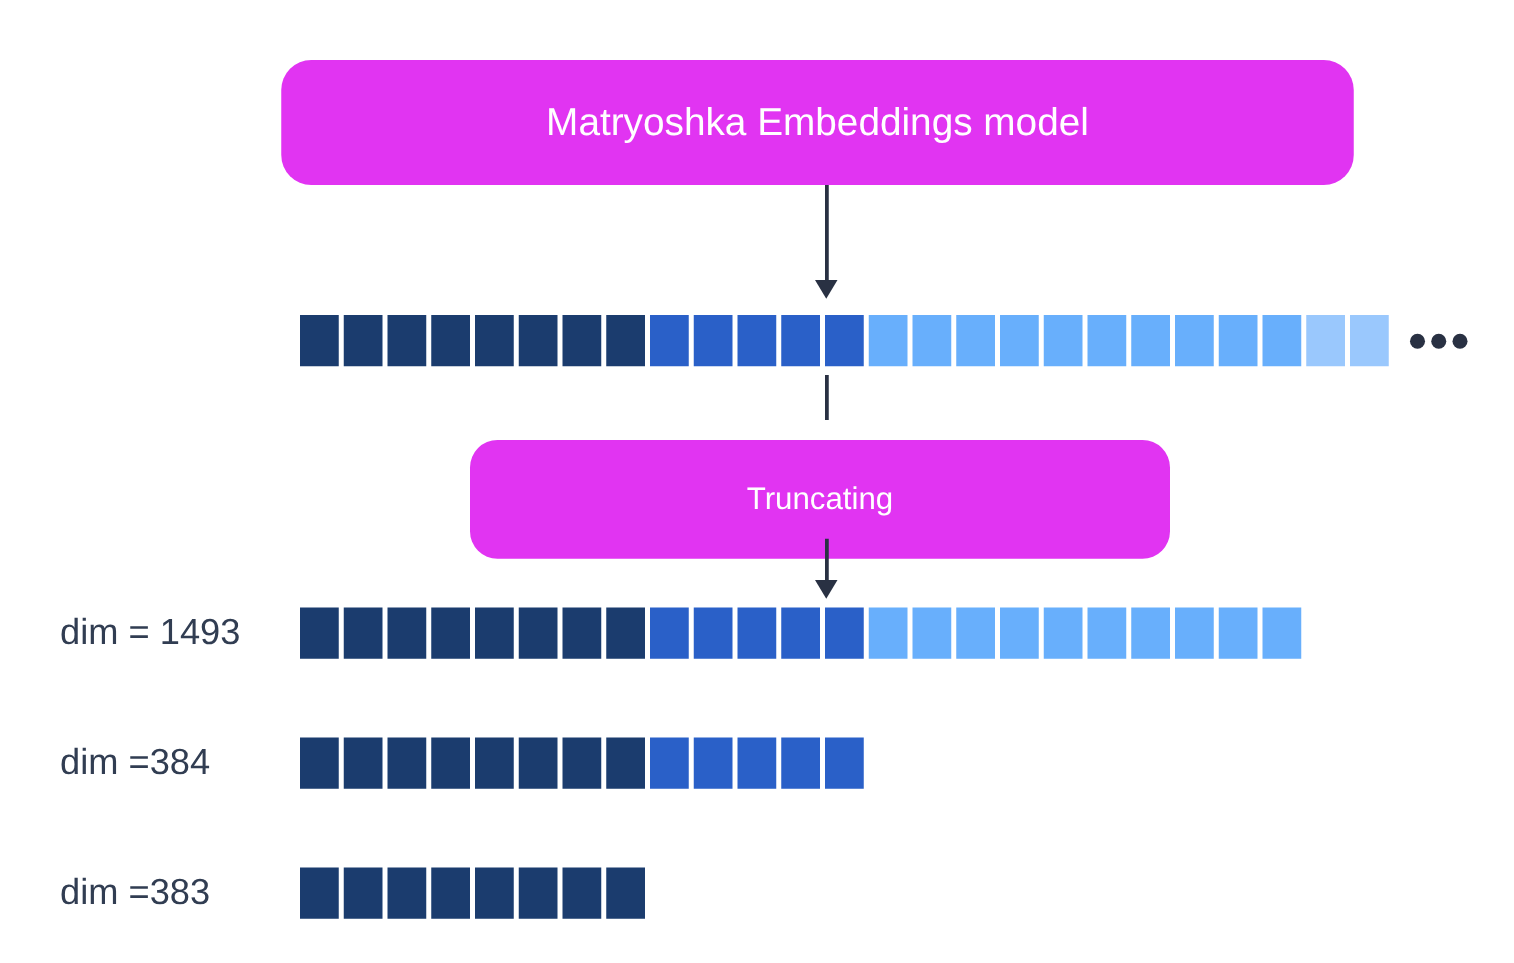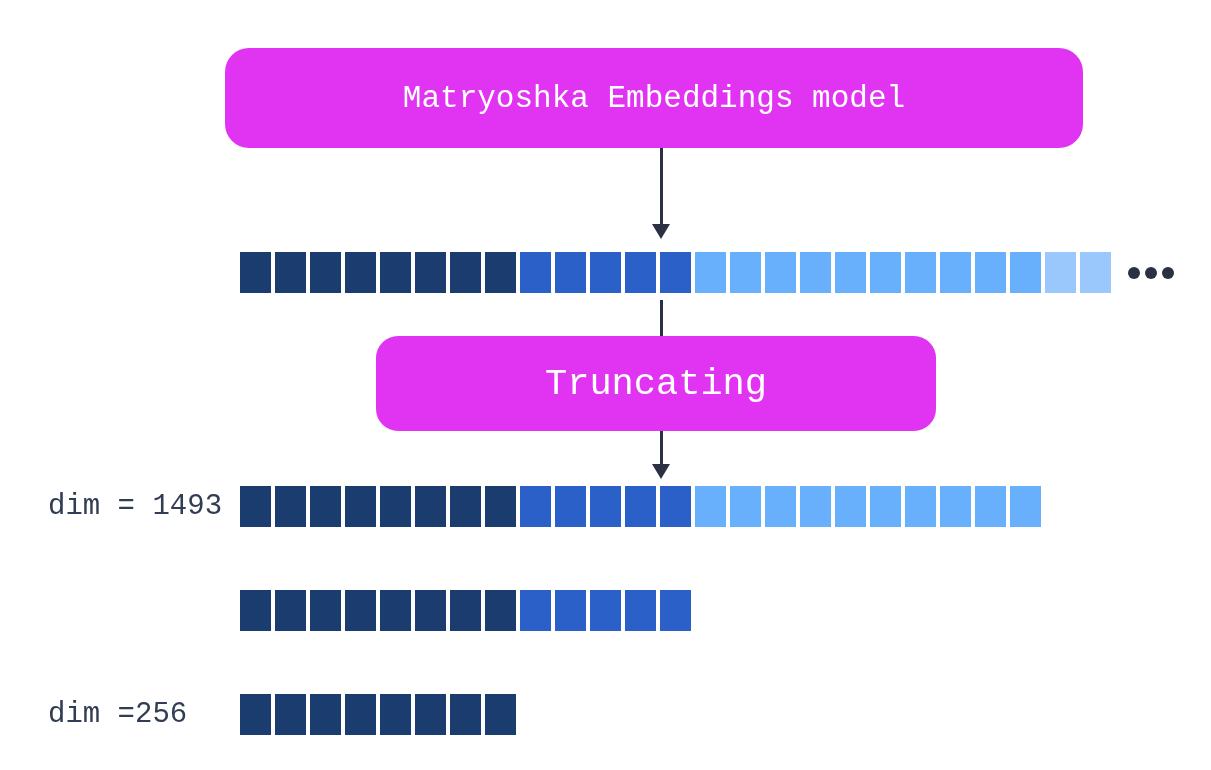--- a/index.html
+++ b/index.html
@@ -1,27 +1,27 @@
 <!DOCTYPE html>
 <html style="--background: #FFFFFF; --magenta: #E134F2; --box_text: #FFFFFF; --navy: #1B3C6E; --medium_blue: #2A60C8; --light_blue: #68AFFC; --pale_blue: #9AC8FD; --arrow: #293143; --label: #313D52;"><head>
 <meta charset="utf-8">
 <style>
   html,body{margin:0;padding:0;background:#fff;}
   .canvas{
     position:relative;width:1211px;height:770px;overflow:hidden;
     background:var(--background,#fff);
-    font-family:Liberation Mono, monospace;
+    font-family:Liberation Sans, sans-serif;
     text-align:center;
   }
   .box{
     position:absolute;display:flex;align-items:center;justify-content:center;
     background:var(--magenta);color:#fff;font-weight:500;
   }
   .model-box{left:225px;top:48px;width:858px;height:100px;border-radius:24px;font-size:31px;}
-  .truncate-box{left:376px;top:336px;width:560px;height:95px;border-radius:22px;font-size:37px;}
+  .truncate-box{left:376px;top:352px;width:560px;height:95px;border-radius:22px;font-size:25px;}
   .vline{position:absolute;width:3px;background:var(--arrow);}
   .vline.l1{left:660px;top:148px;height:76px;}
   .vline.l2{left:660px;top:300px;height:36px;}
   .vline.l3{left:660px;top:431px;height:34px;}
   .arrowhead{
     position:absolute;width:0;height:0;
     border-left:9px solid transparent;border-right:9px solid transparent;
     border-top:15px solid var(--arrow);
   }
   .arrowhead.a1{left:652px;top:224px;}
@@ -118,39 +118,40 @@
         <div class="block" style="background: rgb(104, 175, 252);"></div>
         <div class="block" style="background: rgb(104, 175, 252);"></div>
         <div class="block" style="background: rgb(104, 175, 252);"></div>
         <div class="block" style="background: rgb(104, 175, 252);"></div>
         <div class="block" style="background: rgb(104, 175, 252);"></div>
         <div class="block" style="background: rgb(104, 175, 252);"></div>
       </div>
   </div>
 
   <div class="row" style="top:590px">
+    <div class="row-label">dim =384</div>
     <div class="blocks">
         <div class="block" style="background: rgb(27, 60, 110);"></div>
         <div class="block" style="background: rgb(27, 60, 110);"></div>
         <div class="block" style="background: rgb(27, 60, 110);"></div>
         <div class="block" style="background: rgb(27, 60, 110);"></div>
         <div class="block" style="background: rgb(27, 60, 110);"></div>
         <div class="block" style="background: rgb(27, 60, 110);"></div>
         <div class="block" style="background: rgb(27, 60, 110);"></div>
         <div class="block" style="background: rgb(27, 60, 110);"></div>
         <div class="block" style="background: rgb(42, 96, 200);"></div>
         <div class="block" style="background: rgb(42, 96, 200);"></div>
         <div class="block" style="background: rgb(42, 96, 200);"></div>
         <div class="block" style="background: rgb(42, 96, 200);"></div>
         <div class="block" style="background: rgb(42, 96, 200);"></div>
       </div>
   </div>
 
   <div class="row" style="top:694px">
-    <div class="row-label">dim =256</div>
+    <div class="row-label">dim =383</div>
     <div class="blocks">
         <div class="block" style="background: rgb(27, 60, 110);"></div>
         <div class="block" style="background: rgb(27, 60, 110);"></div>
         <div class="block" style="background: rgb(27, 60, 110);"></div>
         <div class="block" style="background: rgb(27, 60, 110);"></div>
         <div class="block" style="background: rgb(27, 60, 110);"></div>
         <div class="block" style="background: rgb(27, 60, 110);"></div>
         <div class="block" style="background: rgb(27, 60, 110);"></div>
         <div class="block" style="background: rgb(27, 60, 110);"></div>
       </div>

